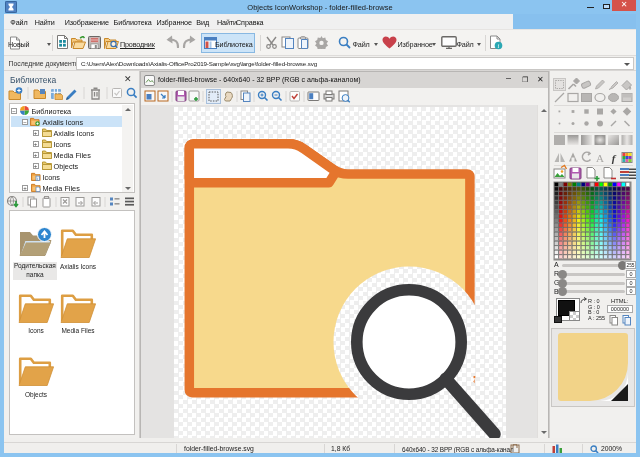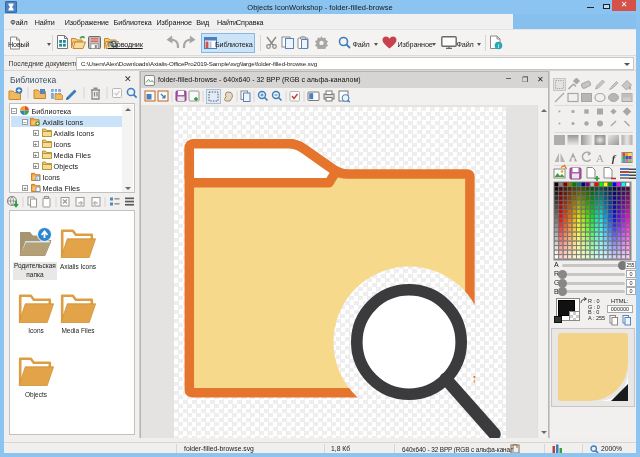--- a/index.html
+++ b/index.html
@@ -103,21 +103,21 @@
       <path d="M3 2.5 h7 M3 4 h7 M3 5.5 h7" stroke="#c86058" stroke-width="0.8"></path>
       <rect x="3" y="8" width="7" height="4.5" fill="#fff" stroke="#8a8886" stroke-width="0.6"></rect>
       <rect x="6.8" y="9" width="2" height="3.5" fill="#8a8886"></rect>
     </svg>
   <svg class="ticon" style="left:100px;top:6px;" width="15" height="13" viewBox="0 0 15 13">
       <path d="M0.5 2.5 h4 l1.5 1.5 h6 v1.5 h-10 l-1.5 7z" fill="#f5c97e" stroke="#c8882a"></path>
       <path d="M2 12.5 l2-7 h10.5 l-2.5 7z" fill="#fadb9e" stroke="#c8882a"></path>
       <circle cx="9.5" cy="8" r="2.6" fill="#fff" fill-opacity="0.7" stroke="#3a70b0" stroke-width="1.2"></circle>
       <path d="M11.3 9.8 l2 2" stroke="#3a70b0" stroke-width="1.4"></path>
     </svg>
-  <span class="tbtext" style="left:104px;text-decoration:underline;">Проводник</span>
+  <span class="tbtext" style="left:116px;text-decoration:underline;">Проводник</span>
   <svg class="ticon" style="left:160px;top:5px;" width="16" height="14" viewBox="0 0 16 14">
       <path d="M14 13 c0.5-6-2.5-9-9.5-8.5" fill="none" stroke="#a8a6a4" stroke-width="2"></path>
       <path d="M8 0.5 L2.5 4.7 L8.5 8.5 z" fill="#a8a6a4"></path>
     </svg>
   <svg class="ticon" style="left:178px;top:5px;" width="16" height="14" viewBox="0 0 16 14">
       <path d="M2 13 c-0.5-6 2.5-9 9.5-8.5" fill="none" stroke="#a8a6a4" stroke-width="2"></path>
       <path d="M8 0.5 L13.5 4.7 L7.5 8.5 z" fill="#a8a6a4"></path>
     </svg>
   <div class="abs" style="left:197px;top:3px;width:54px;height:20px;background:#cce4f8;border:1px solid #88b8e2;"></div>
   <svg class="ticon" style="left:200px;top:7px;" width="13" height="12" viewBox="0 0 13 12">

